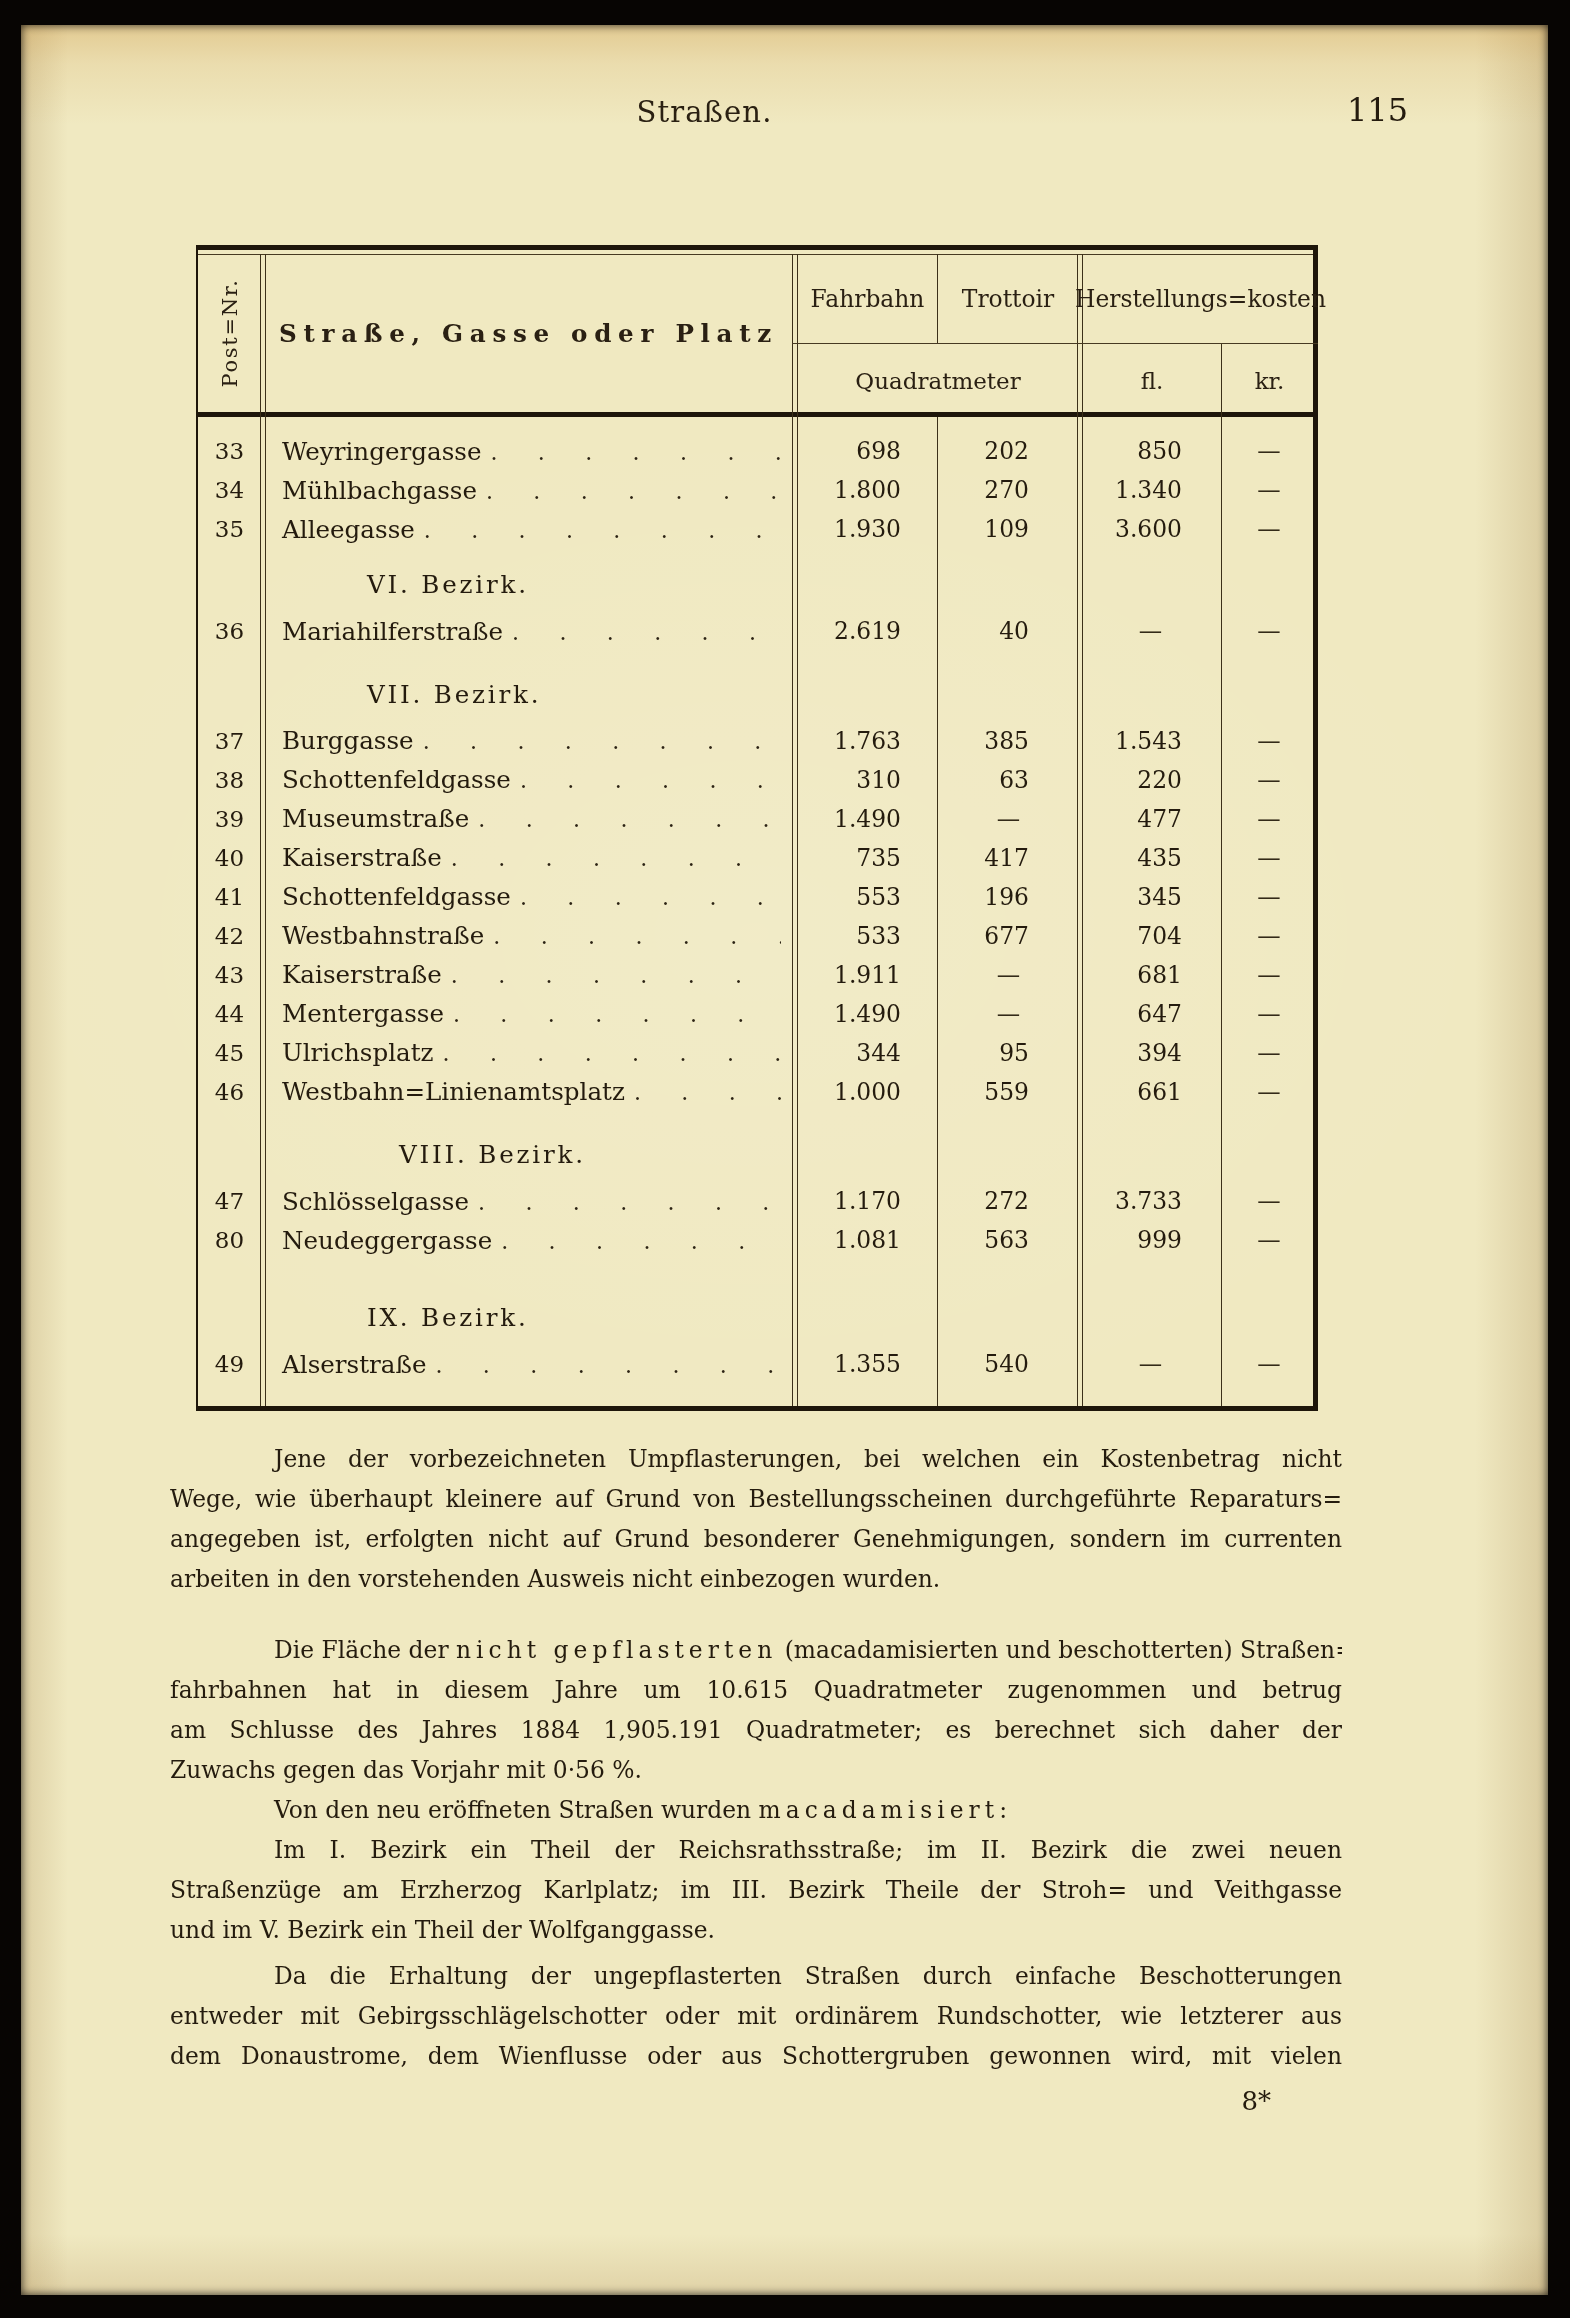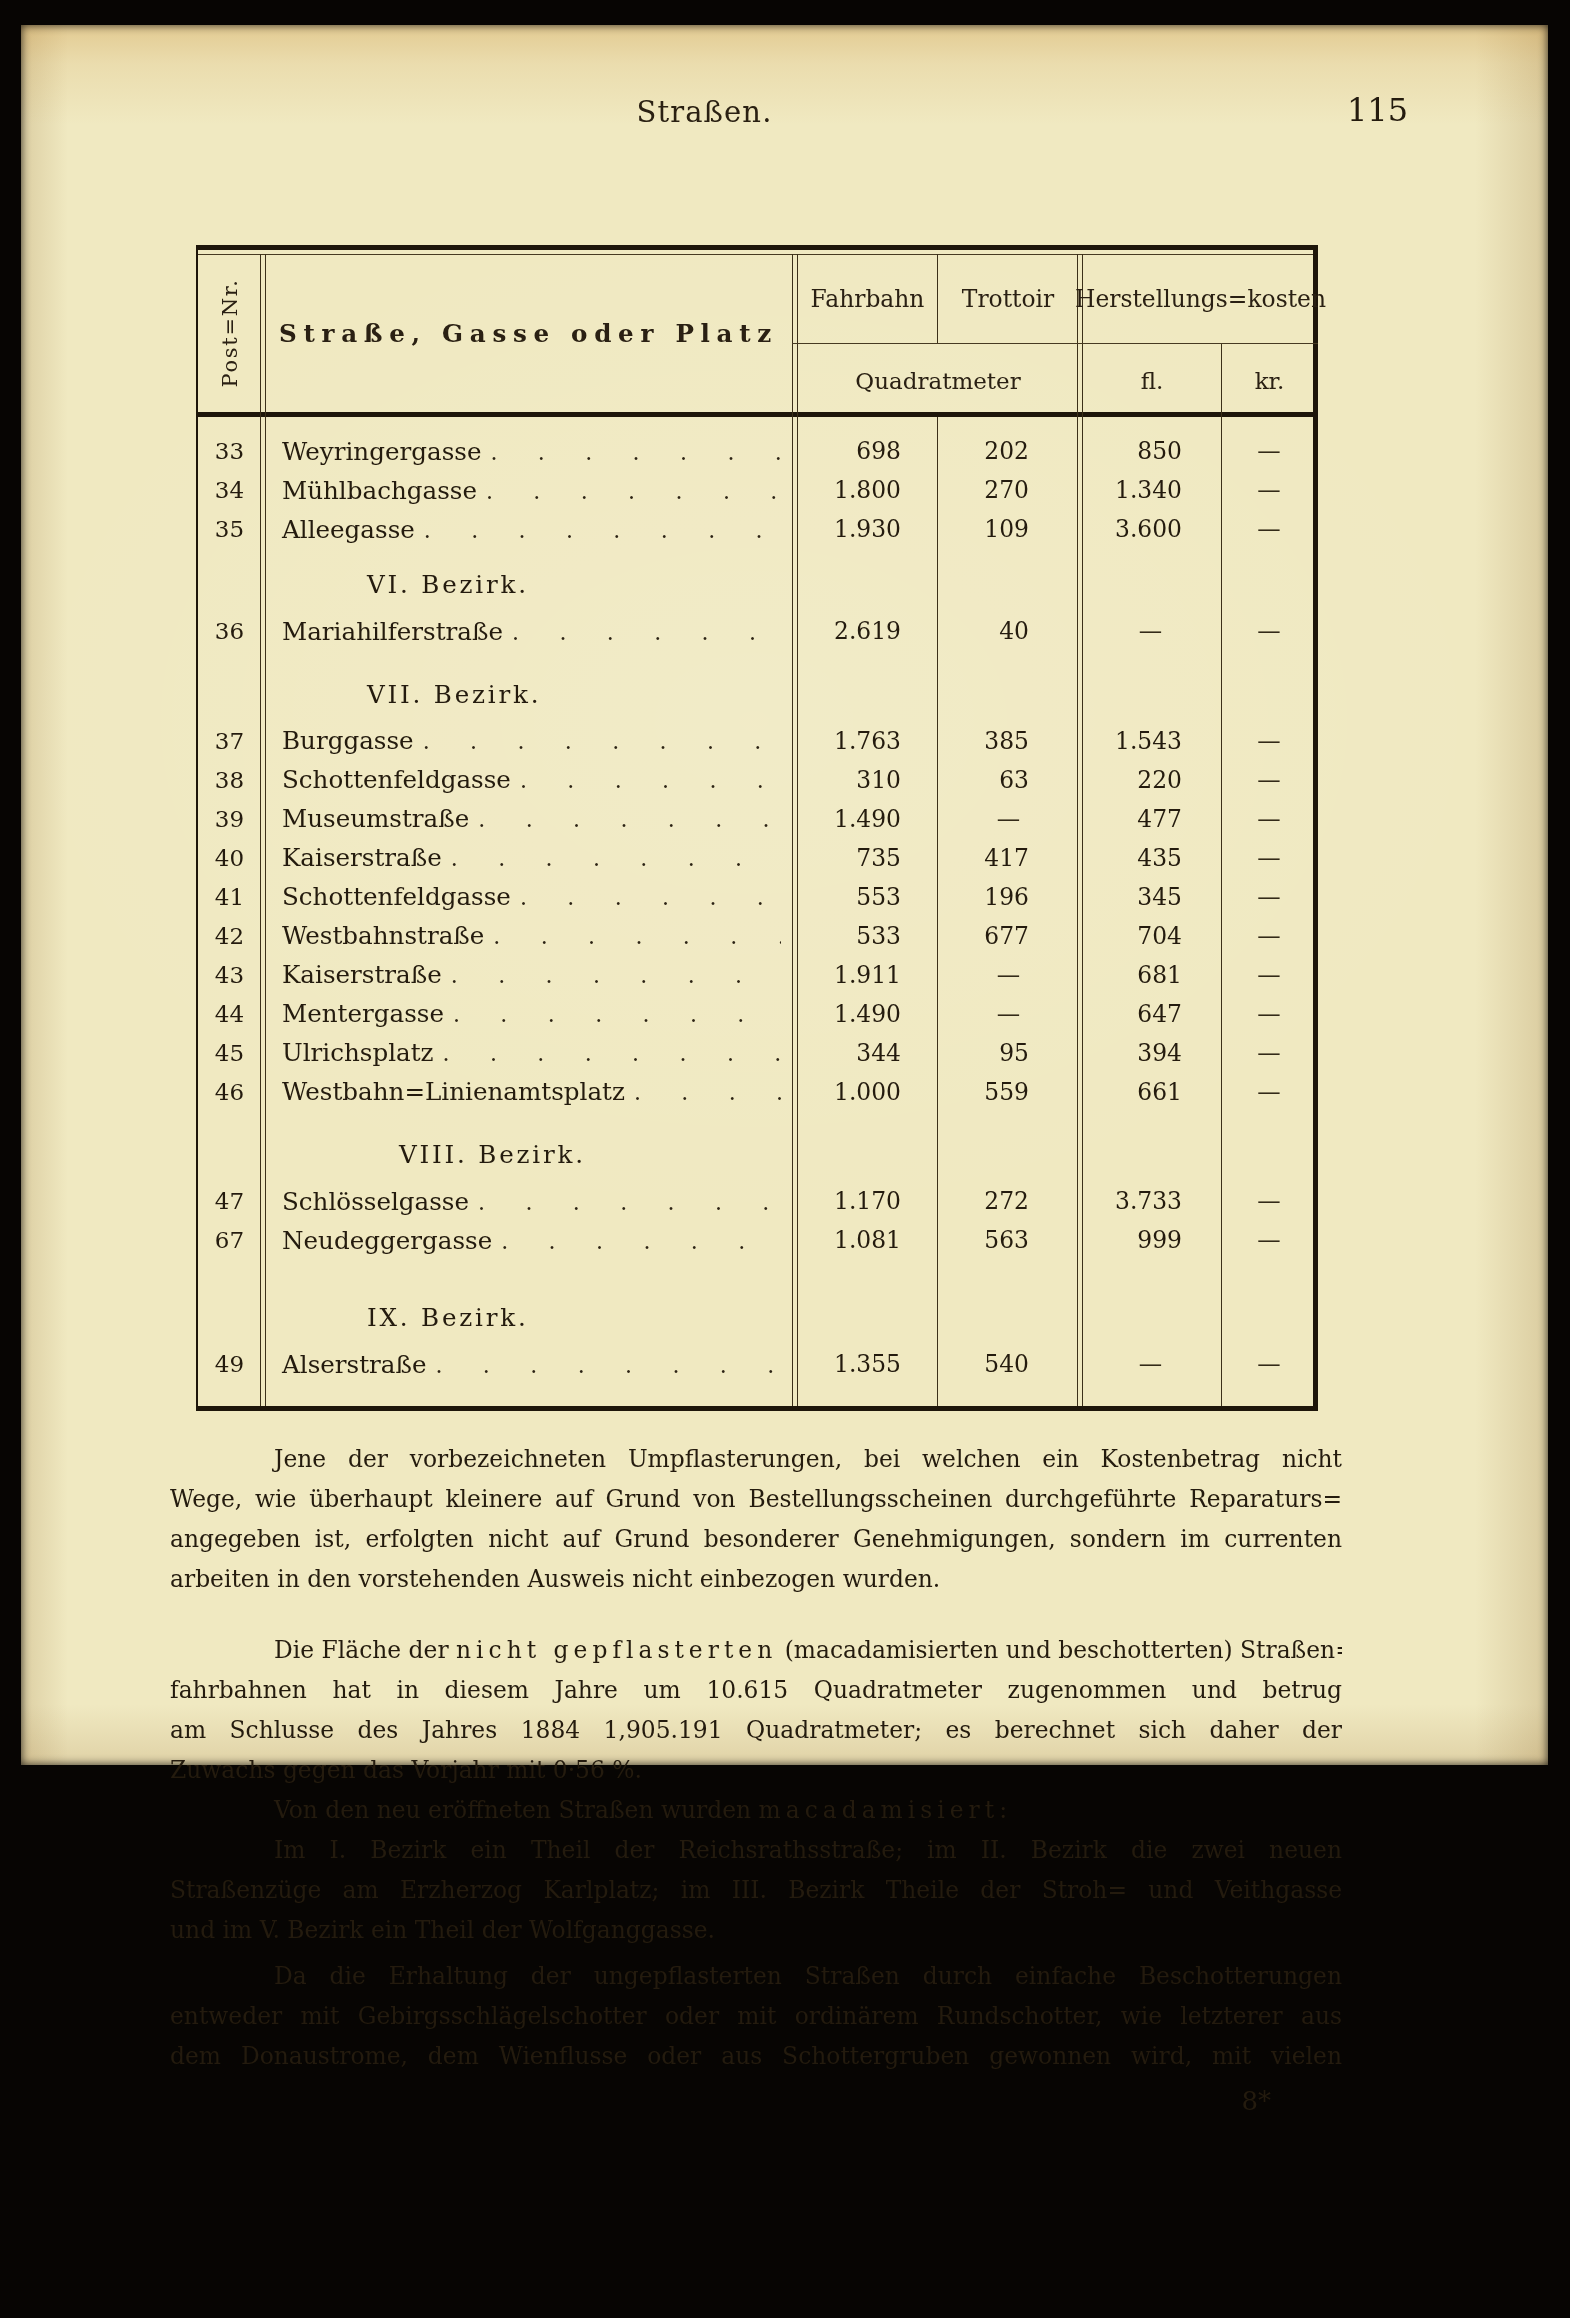--- a/index.html
+++ b/index.html
@@ -6,21 +6,21 @@
   body{
     width:1571px;height:2319px;
     background:#070503;
     overflow:hidden;
     font-family:"DejaVu Serif", serif;
     color:#241b0e;
     position:relative;
   }
   
   .paper{
-    position:absolute;left:21px;top:25px;width:1527px;height:1740px;
+    position:absolute;left:21px;top:25px;width:1527px;height:2270px;
     background:
       radial-gradient(1060px 725px at 48% 40%, rgba(255,255,255,.10), rgba(255,255,255,0) 72%),
       linear-gradient(180deg, rgba(195,130,35,.30) 0px, rgba(195,130,35,.12) 39px, rgba(195,130,35,0) 100px),
       linear-gradient(90deg,  rgba(140,100,40,.20) 0px, rgba(140,100,40,0) 47px),
       linear-gradient(270deg, rgba(140,100,40,.22) 0px, rgba(140,100,40,0) 73px),
       linear-gradient(0deg,   rgba(150,105,45,.18) 0px, rgba(150,105,45,0) 61px),
       #f0e9c1;
     box-shadow:0 0 10px rgba(0,0,0,.8) inset;
   }
   
@@ -281,21 +281,21 @@
           <div class="cell name">
             <span class="nm">Schlösselgasse</span>
             <span class="leader"></span>
           </div>
           <div class="cell num fahrbahn">1.170</div>
           <div class="cell num trottoir">272</div>
           <div class="cell num fl">3.733</div>
           <div class="cell num kr dash">—</div>
         </div>
         <div class="trow">
-          <div class="cell nr">67</div>
+          <div class="cell nr">80</div>
           <div class="cell name">
             <span class="nm">Neudeggergasse</span>
             <span class="leader"></span>
           </div>
           <div class="cell num fahrbahn">1.081</div>
           <div class="cell num trottoir">563</div>
           <div class="cell num fl">999</div>
           <div class="cell num kr dash">—</div>
         </div>
         <div class="sect s3">

